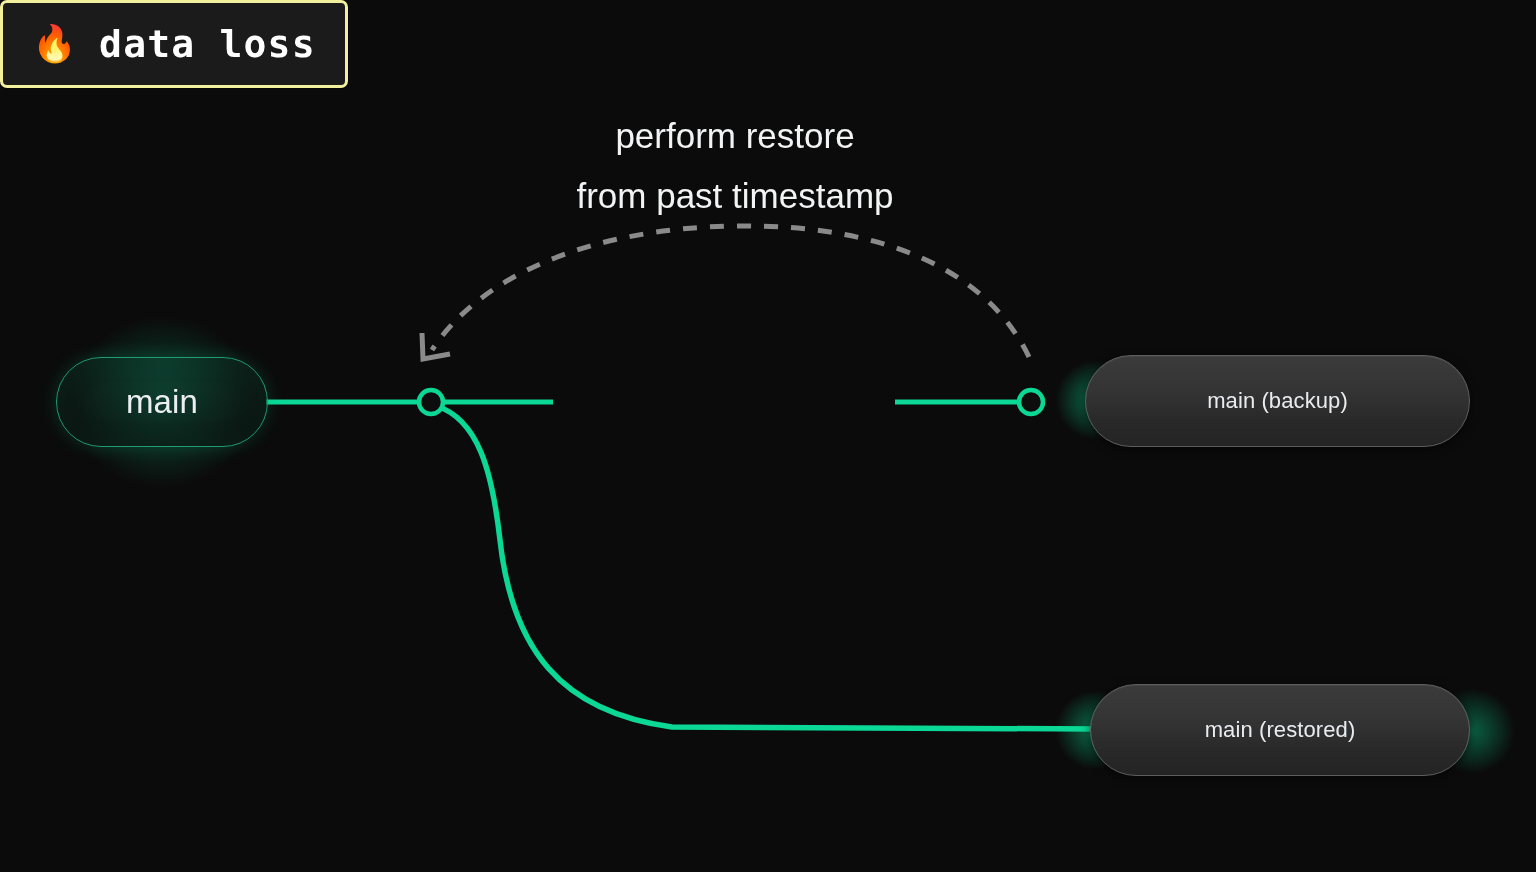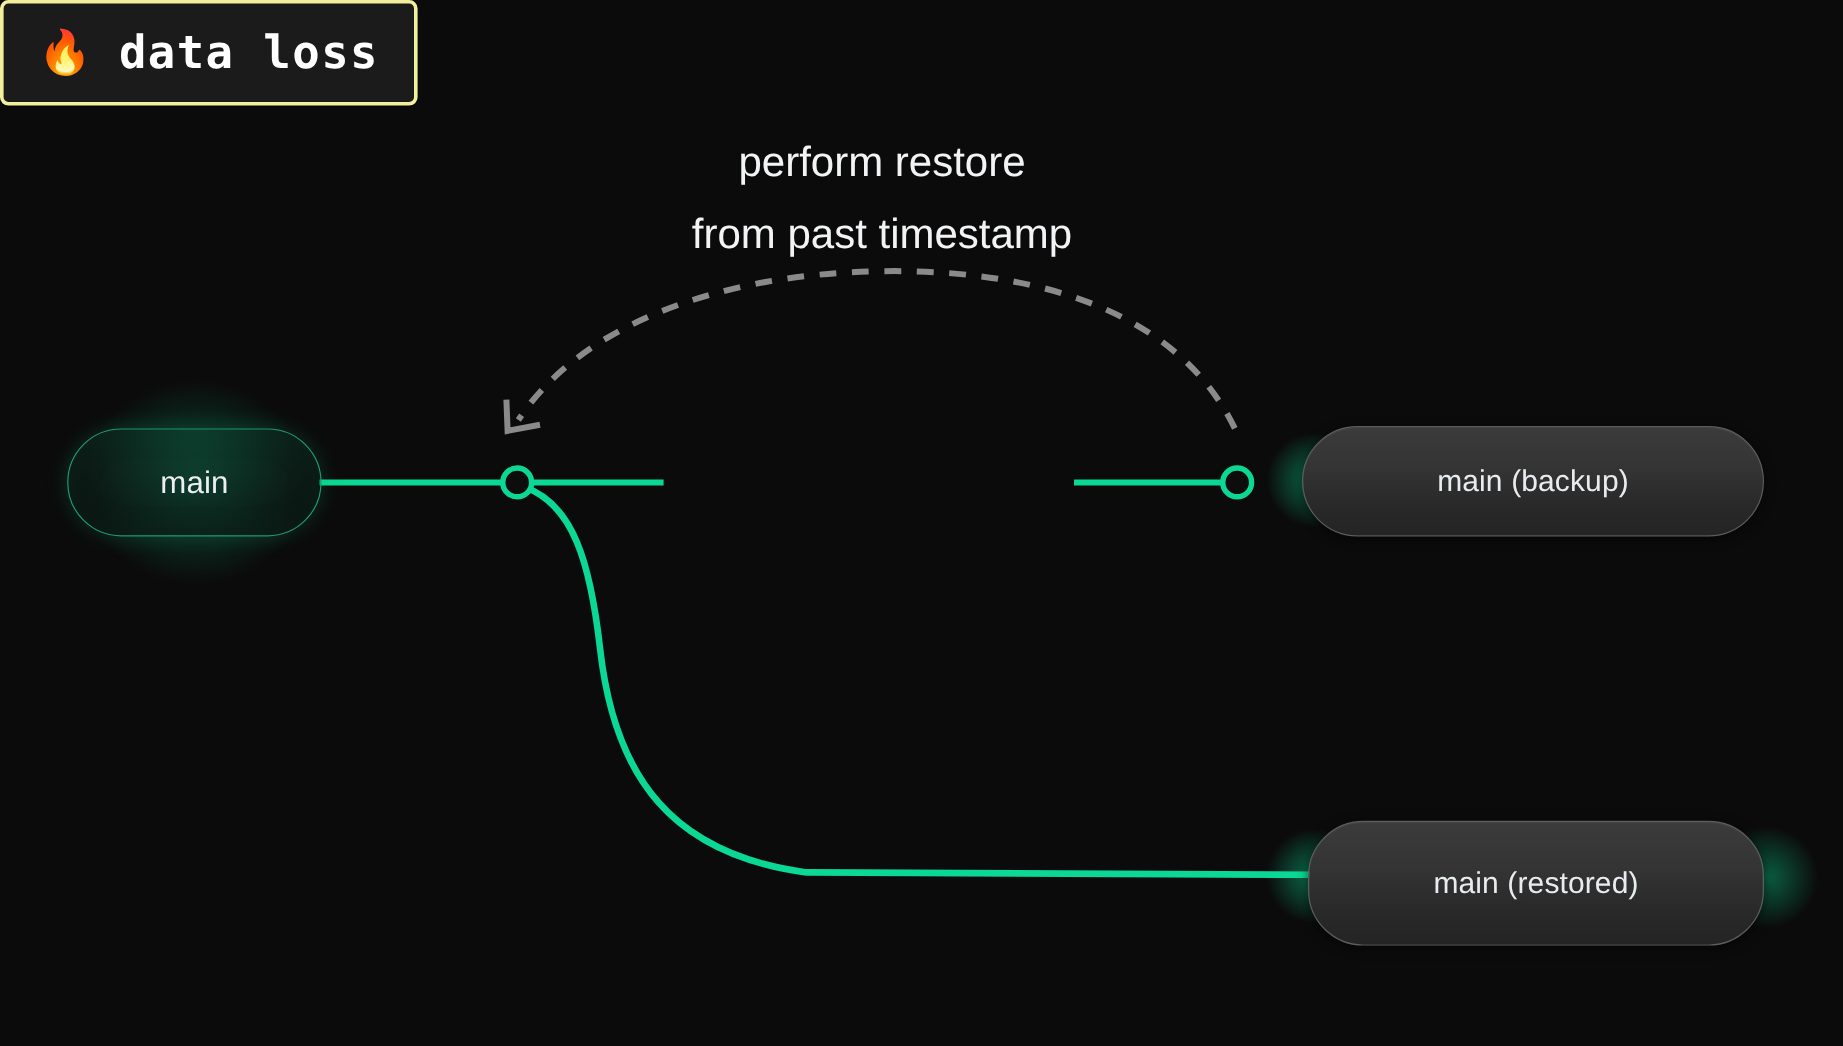--- a/index.html
+++ b/index.html
@@ -60,41 +60,41 @@
   #node-main {
     left:56px; top:357px;
     width:212px; height:90px;
     border-radius:45px;
     border:1.6px solid #1f9c70;
     background:
       radial-gradient(120% 140% at 50% 0%, rgba(19,110,80,0.22), rgba(12,28,22,0.55) 62%, rgba(10,14,12,0.85) 100%);
     box-shadow:
       0 0 18px rgba(18,180,126,0.22),
       inset 0 0 28px rgba(18,140,100,0.10);
-    font-size:26px;
+    font-size:33px;
     font-weight:400;
   }
 
   
   .pill-gray {
     border-radius:46px;
     border:1px solid #5d5d5d;
     background:linear-gradient(180deg, #3b3b3b 0%, #343434 38%, #292929 72%, #242424 100%);
     box-shadow:0 2px 10px rgba(0,0,0,0.55), inset 0 1px 0 rgba(255,255,255,0.05);
-    font-size:25px;
+    font-size:22px;
     font-weight:400;
     color:#e9ecef;
   }
   #node-backup {
     left:1085px; top:355px;
     width:385px; height:92px;
   }
   #node-restored {
     left:1090px; top:684px;
-    width:380px; height:104px;
+    width:380px; height:92px;
   }
 
   
   #node-dataloss {
     left:550px; top:358px;
     width:348px; height:88px;
     border-radius:7px;
     border:3px solid #f2f09d;
     background:#1b1b1b;
     display:flex;

